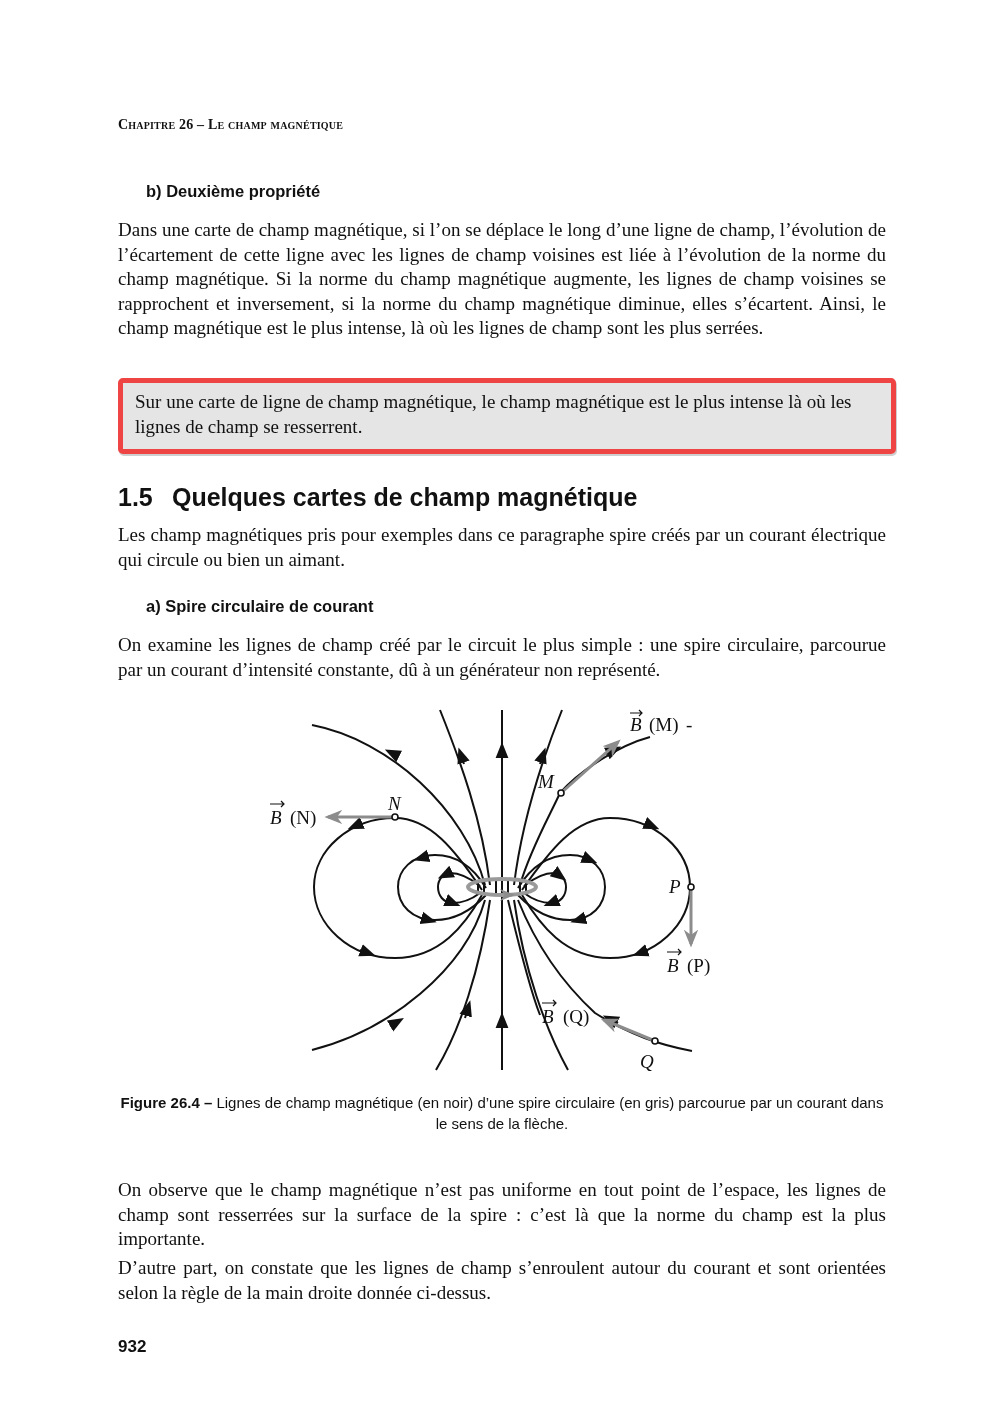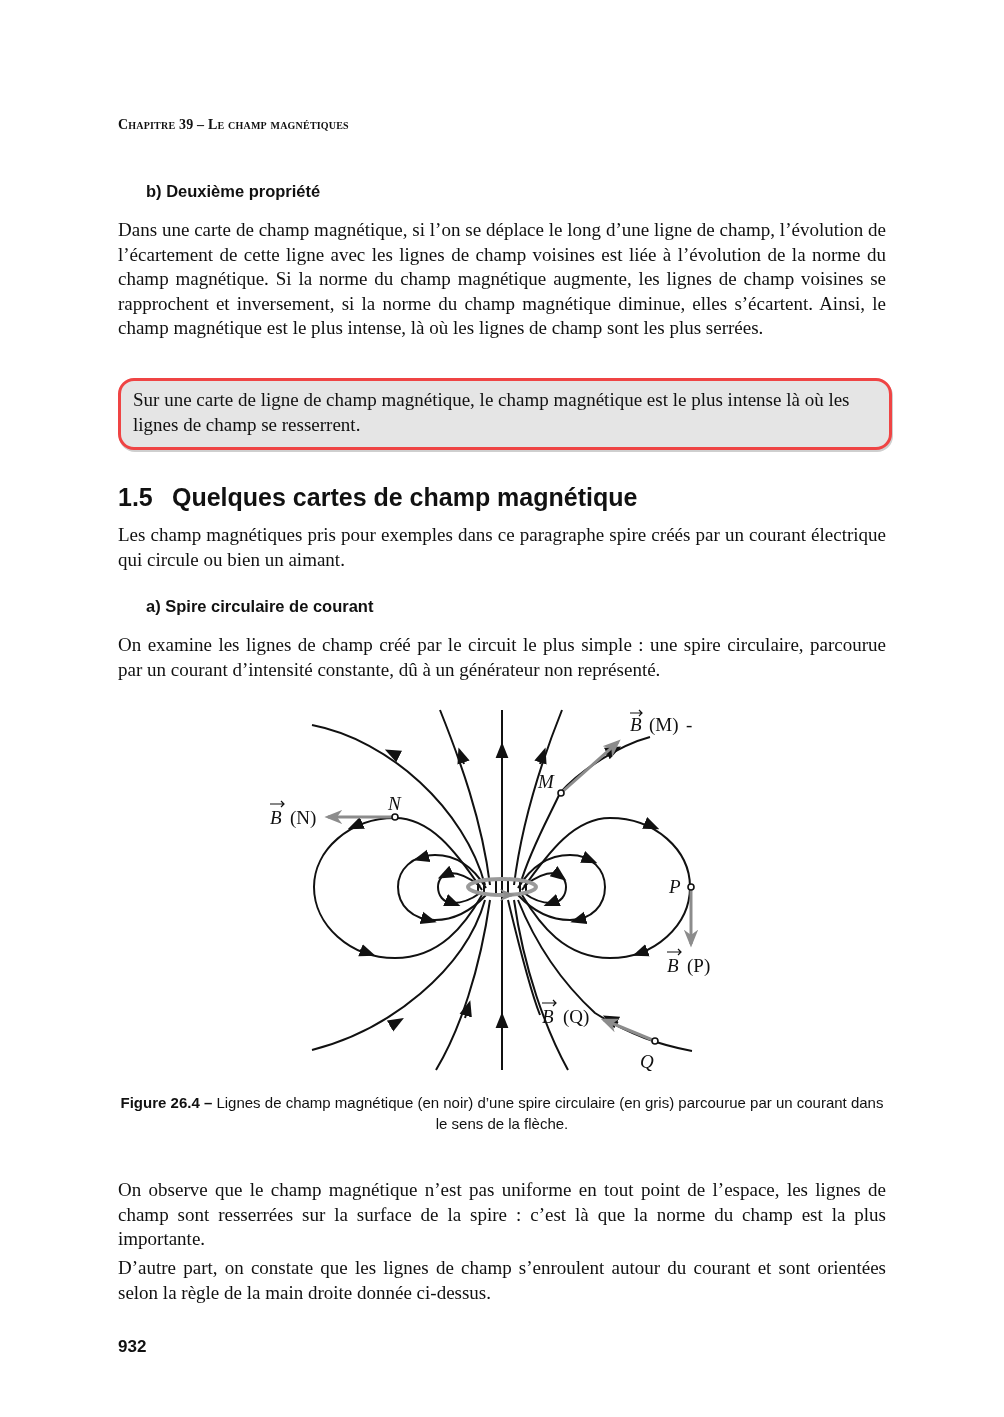--- a/index.html
+++ b/index.html
@@ -3,37 +3,37 @@
 <meta charset="utf-8">
 <style>
   html, body { margin: 0; padding: 0; background: #ffffff; }
   body { width: 1004px; height: 1417px; position: relative; overflow: hidden; color: #111; }
   .page { position: absolute; left: 118px; top: 0; width: 768px; }
   .running-head { position: absolute; top: 117px; left: 0; font-family: "Liberation Serif", serif; font-weight: bold; font-size: 14px; letter-spacing: 0.2px; }
   .running-head .sc { font-variant: small-caps; }
   .h3 { position: absolute; left: 0; font-family: "Liberation Sans", sans-serif; font-weight: bold; font-size: 16.5px; margin-left: 28px; }
   .para { position: absolute; left: 0; width: 768px; font-family: "Liberation Serif", serif; font-size: 19px; line-height: 24.5px; text-align: justify; }
   .para.last-left { text-align-last: left; }
-  .box { position: absolute; left: 0; top: 378px; width: 744px; height: 44px; padding: 6px 12px 16px 12px; background: #e5e5e5; border: 3px solid #ef4444; border-radius: 16px; box-shadow: 1px 2px 0 #cfcfcf; font-family: "Liberation Serif", serif; font-size: 19px; line-height: 25px; }
+  .box { position: absolute; left: 0; top: 378px; width: 744px; height: 44px; padding: 6px 12px 16px 12px; background: #e5e5e5; border: 5px solid #ef4444; border-radius: 5px; box-shadow: 1px 2px 0 #cfcfcf; font-family: "Liberation Serif", serif; font-size: 19px; line-height: 25px; }
   .h2 { position: absolute; left: 0; top: 483px; font-family: "Liberation Sans", sans-serif; font-weight: bold; font-size: 25px; }
   .h2 .num { display: inline-block; width: 54px; }
   .figure { position: absolute; left: 250px; top: 700px; width: 500px; height: 380px; }
   .caption { position: absolute; left: 0; top: 1092px; width: 768px; text-align: center; font-family: "Liberation Sans", sans-serif; font-size: 15px; line-height: 21px; }
   .caption .lbl { font-weight: bold; }
   .folio { position: absolute; left: 0; top: 1337px; font-family: "Liberation Sans", sans-serif; font-weight: bold; font-size: 17px; }
   svg text { font-family: "Liberation Serif", serif; font-style: italic; font-size: 19px; fill: #111; }
   svg text.up { font-style: normal; }
 </style>
 </head>
 <body>
 
 <div class="page">
 
   <div class="running-head">
-    <span class="sc">Chapitre 39</span><span> – </span><span class="sc">Le champ magnétiques</span>
+    <span class="sc">Chapitre 26</span><span> – </span><span class="sc">Le champ magnétique</span>
   </div>
 
   <div class="h3" style="top:182px;">b) Deuxième propriété</div>
 
   <div class="para last-left" style="top:218px;">Dans une carte de champ magnétique, si l’on se déplace le long d’une ligne de champ, l’évolution de l’écartement de cette ligne avec les lignes de champ voisines est liée à l’évolution de la norme du champ magnétique. Si la norme du champ magnétique augmente, les lignes de champ voisines se rapprochent et inversement, si la norme du champ magnétique diminue, elles s’écartent. Ainsi, le champ magnétique est le plus intense, là où les lignes de champ sont les plus serrées.</div>
 
   <div class="box">
     <span>Sur une carte de ligne de champ magnétique, le champ magnétique est le plus intense là où les lignes de champ se resserrent.</span>
   </div>
 

